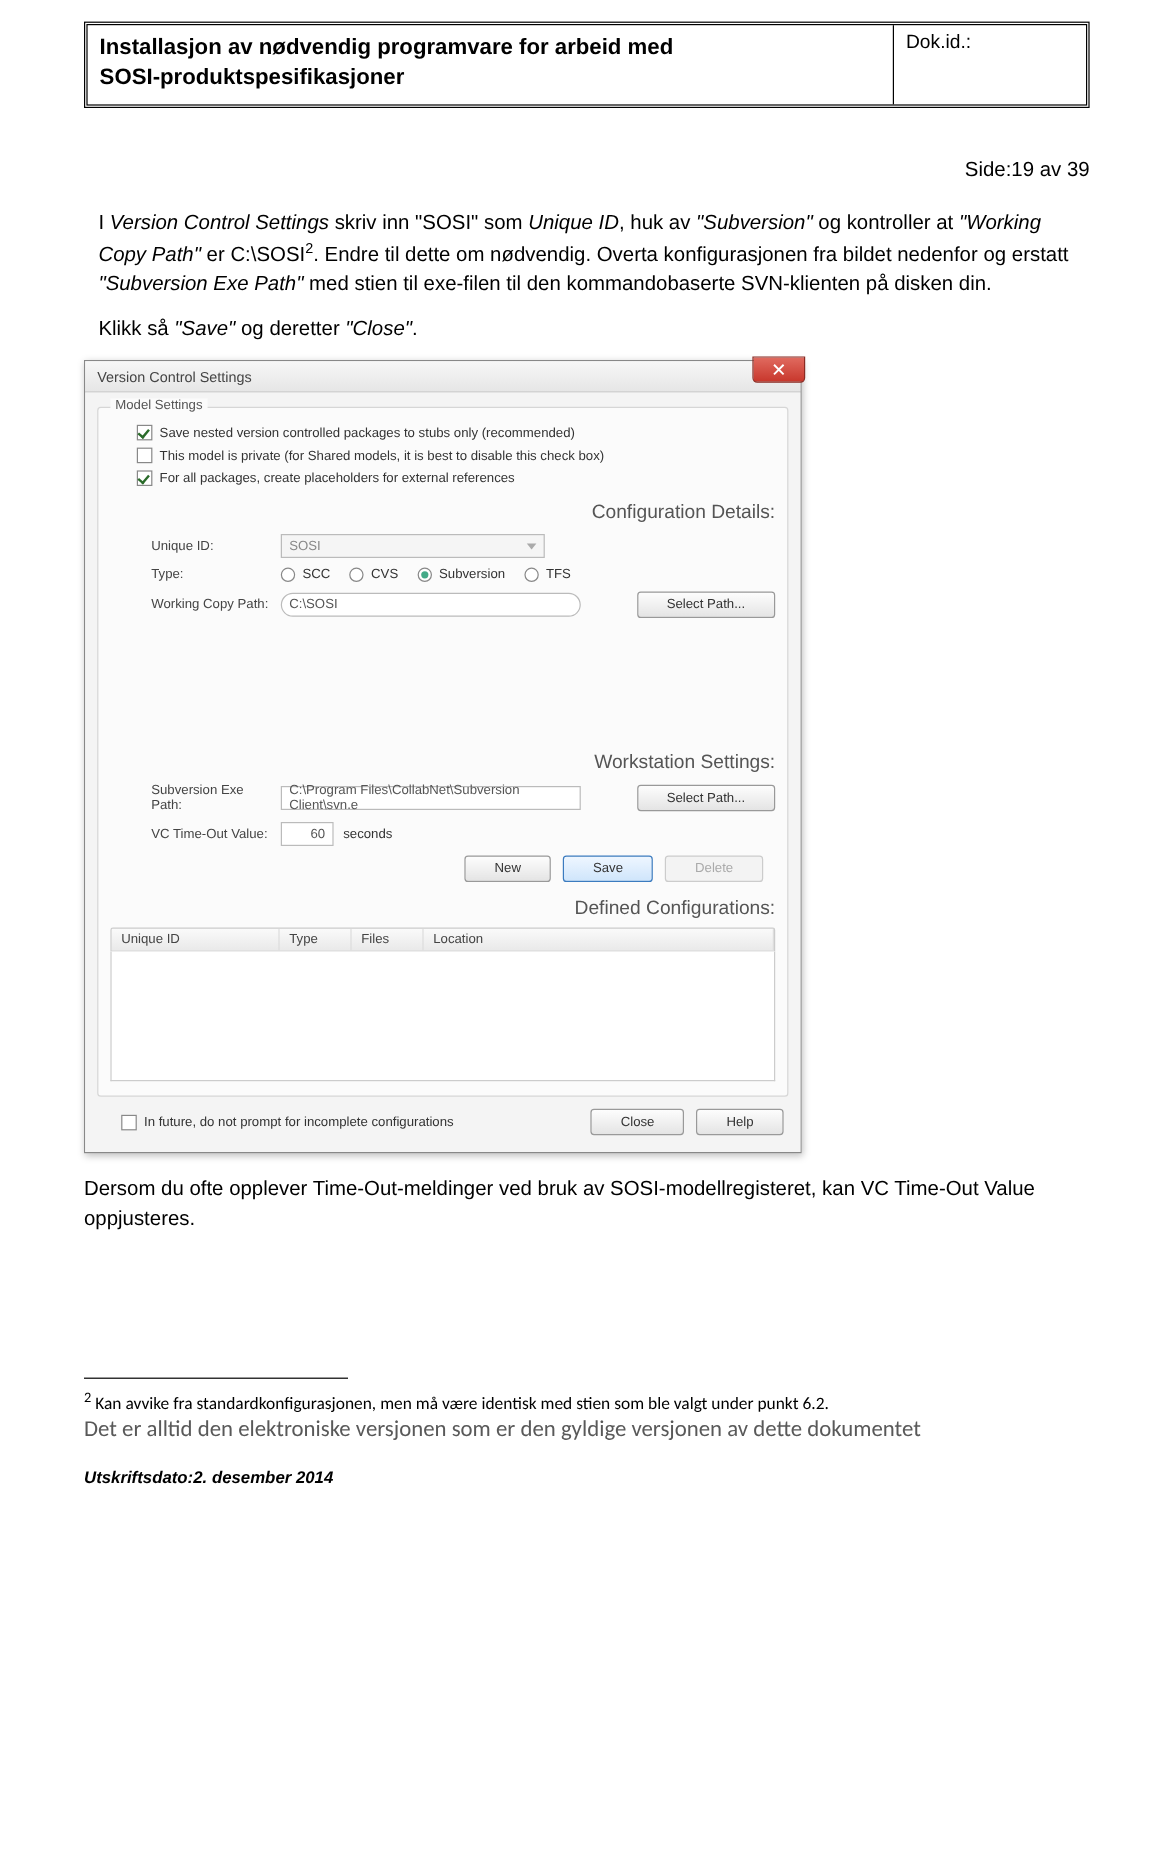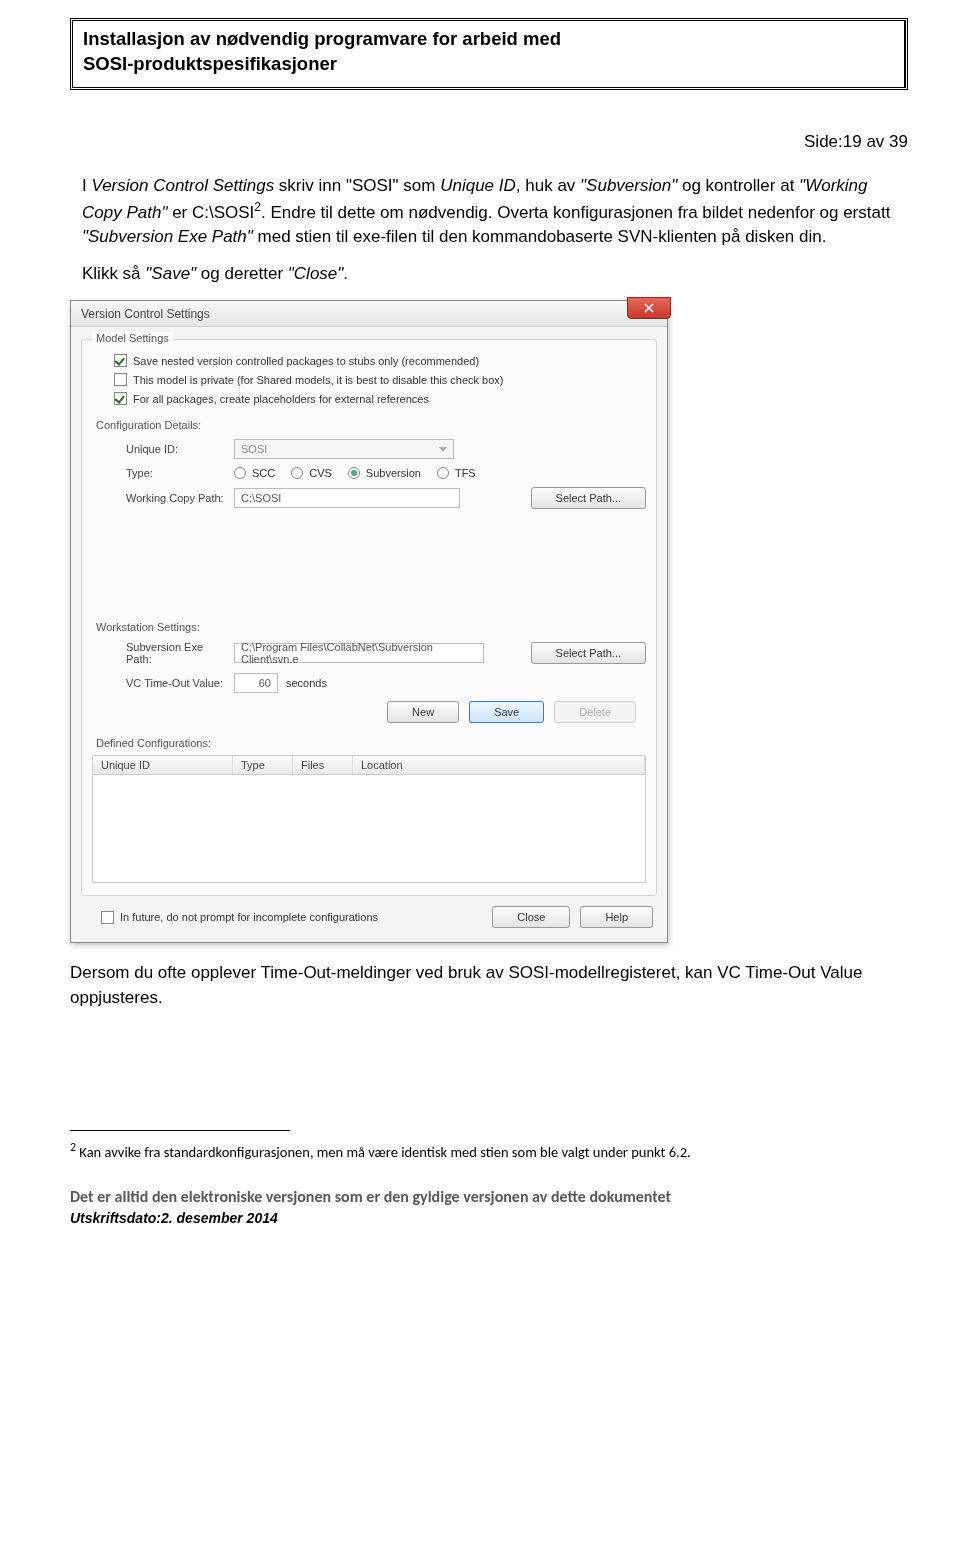--- a/index.html
+++ b/index.html
@@ -107,22 +107,23 @@
     align-items: center; justify-content: center;
   }
   .chk.checked::after {
     content: "";
     width: 7px; height: 4px;
     border-left: 2px solid #2a6b2a;
     border-bottom: 2px solid #2a6b2a;
     transform: rotate(-50deg) translate(0px,-1px);
   }
   .subhead {
-    font-size: 11px; color: #555;
+    font-size: 16px; color: #555;
     margin: 14px 0 6px 4px;
+    text-align: right;
   }
   .formrow {
     display: flex; align-items: center;
     margin: 8px 0 8px 6px; gap: 8px;
   }
   .formlabel { width: 128px; color: #444; padding-left: 28px; }
   .txt {
     height: 20px;
     border: 1px solid #bbb;
     background: #fff;
@@ -173,40 +174,42 @@
     border:1px solid #ccc; border-top:none; height:108px; background:#fff;
   }
   .footrow {
     display:flex; align-items:center; justify-content:space-between;
     margin: 10px 10px 4px 26px;
   }
   .below-text { line-height:1.45; margin-top: 14px; }
   .hr-foot { border:none; border-top:1.5px solid #000; width:220px; margin: 120px 0 8px 0; }
   .footnote { font-size:14.5px; line-height:1.4; font-family: Calibri, Arial, sans-serif; }
   .final-gray {
-    font-size:16px; color:#595959;
+    font-size:19px; color:#595959;
     font-family: Calibri, Arial, sans-serif;
-    margin-top: 24px;
-    font-weight: bold;
+    margin-top: 0;
   }
   .print-date {
     font-weight:bold; font-style:italic;
-    font-size:14px; margin-top:4px;
+    font-size:14px; margin-top:20px;
     font-family: Verdana, Geneva, sans-serif;
   }
 </style>
 </head>
 <body>
 
 <div class="page">
 
   <div class="header-box">
     <div class="header-left">
       <span>Installasjon av nødvendig programvare for arbeid med</span><br>
       <span>SOSI-produktspesifikasjoner</span>
+    </div>
+    <div class="header-right">
+      <span>Dok.id.:</span>
     </div>
   </div>
 
   <div class="page-indicator">Side:19 av 39</div>
 
   <div class="body-text">
     <span>I </span><span class="italic">Version Control Settings</span><span> skriv inn "SOSI" som </span><span class="italic">Unique ID</span><span>, huk av </span><span class="italic">"Subversion"</span><span> og kontroller at </span><span class="italic">"Working Copy Path"</span><span> er C:\SOSI</span><span class="sup">2</span><span>. Endre til dette om nødvendig. Overta konfigurasjonen fra bildet nedenfor og erstatt </span><span class="italic">"Subversion Exe Path"</span><span> med stien til exe-filen til den kommandobaserte SVN-klienten på disken din.</span>
   </div>
 
   <div class="body-text">
@@ -266,21 +269,21 @@
               </span>
             <span class="radio">
                 <span class="rdot"></span>
                 <span>TFS</span>
               </span>
           </div>
         </div>
 
         <div class="formrow">
           <div class="formlabel">Working Copy Path:</div>
-          <div class="txt" style="width:226px;">
+          <div class="txt" style="width:250px;border-radius:10px;">
             <span>C:\SOSI</span>
           </div>
           <div style="flex:1"></div>
           <div class="btn">
               <span>Select Path...</span>
             </div>
         </div>
 
         <div style="height:90px"></div>
 

